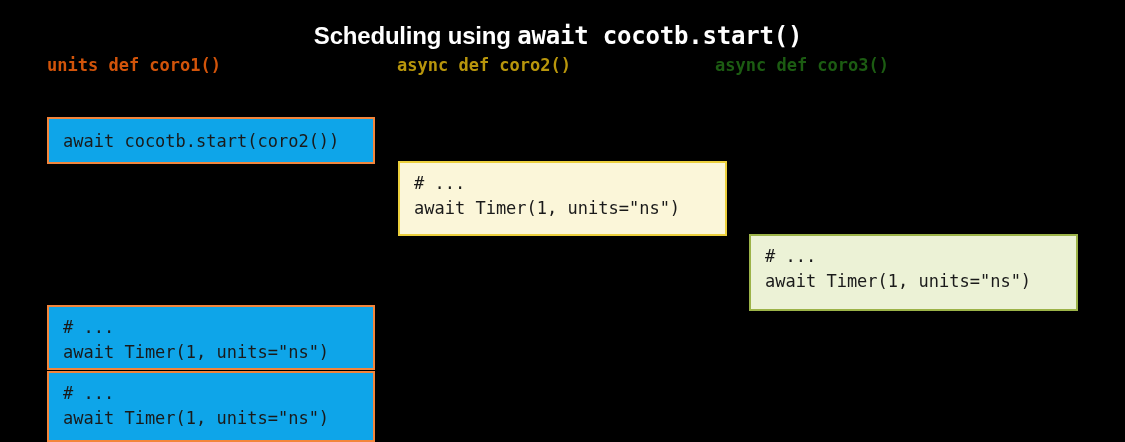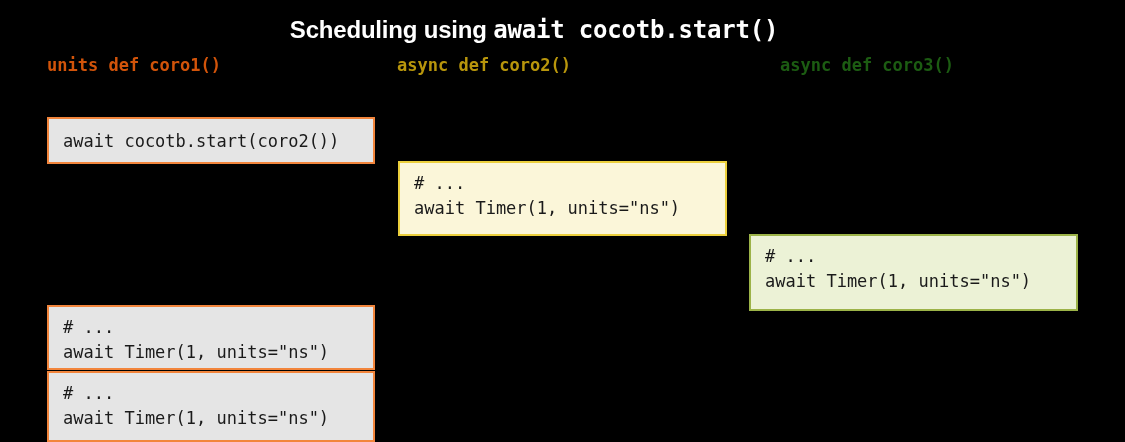--- a/index.html
+++ b/index.html
@@ -13,28 +13,29 @@
     position: relative;
     overflow: hidden;
     font-family: "Liberation Sans", sans-serif;
     -webkit-font-smoothing: antialiased;
   }
 
   
   #diagram-title {
     position: absolute;
     left: 0;
-    top: 16px;
+    top: 22px;
     width: 1068px;
     text-align: center;
     color: #ffffff;
     font-size: 24px;
     font-weight: bold;
     letter-spacing: -0.2px;
     white-space: pre;
+    padding-left: 24px;
   }
   #diagram-title .title-plain {
     font-family: "Liberation Sans", sans-serif;
     font-weight: bold;
   }
   #diagram-title .title-code {
     font-family: "DejaVu Sans Mono", monospace;
     font-weight: bold;
     font-size: 24px;
   }
@@ -43,21 +44,21 @@
   .column-header {
     position: absolute;
     font-family: "DejaVu Sans Mono", monospace;
     font-size: 17px;
     font-weight: bold;
     white-space: pre;
     top: 55px;
   }
   #coro1-header { left: 47px;  color: #d2540a; }
   #coro2-header { left: 397px; color: #b8960c; }
-  #coro3-header { left: 780px; color: #1c5c12; }
+  #coro3-header { left: 715px; color: #1c5c12; }
 
   
   .code-block {
     position: absolute;
     box-sizing: border-box;
     border-style: solid;
     border-width: 2px;
     font-family: "DejaVu Sans Mono", monospace;
     font-size: 17px;
     line-height: 25px;
@@ -66,21 +67,21 @@
     padding: 8px 0 8px 14px;
     overflow: hidden;
   }
   .code-block .code-line {
     display: block;
     white-space: pre;
   }
 
   
   .block-orange {
-    background: #e5e5e5;
+    background: #0ea5e9;
     border-color: #f2853c;
   }
   .block-yellow {
     background: #fbf6d9;
     border-color: #ebcf3c;
   }
   .block-green {
     background: #ecf2d6;
     border-color: #9cb348;
   }

